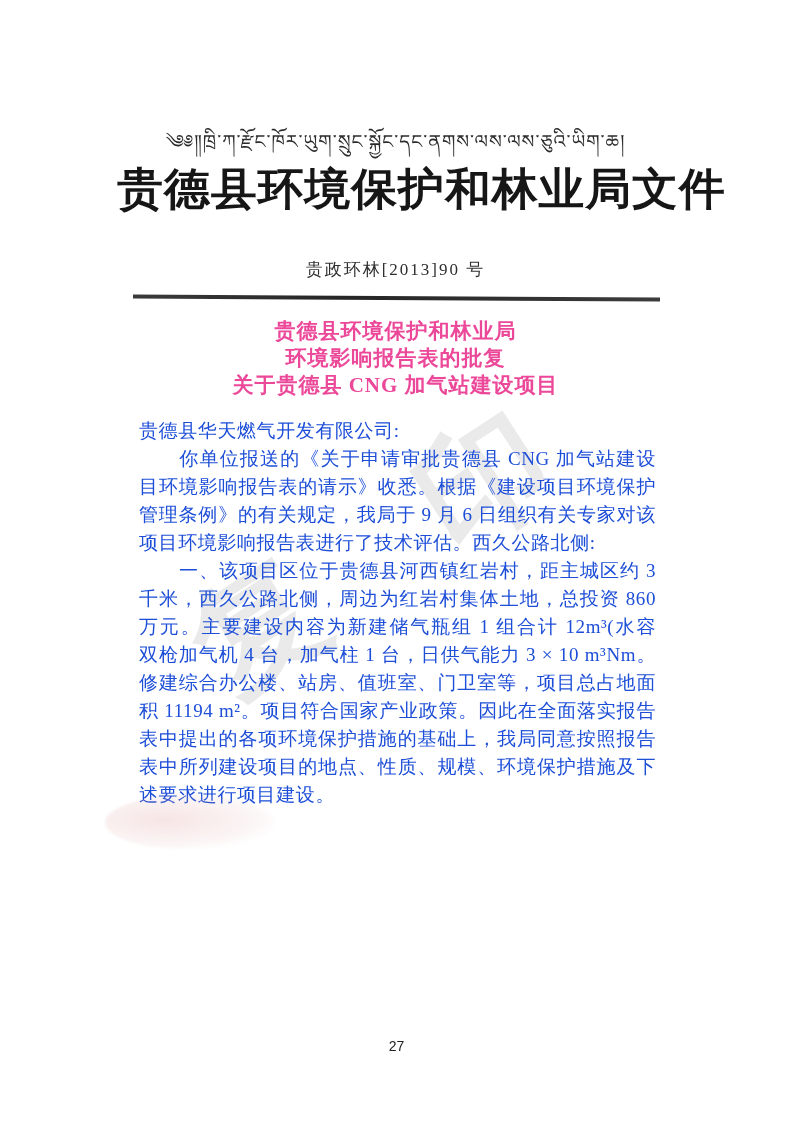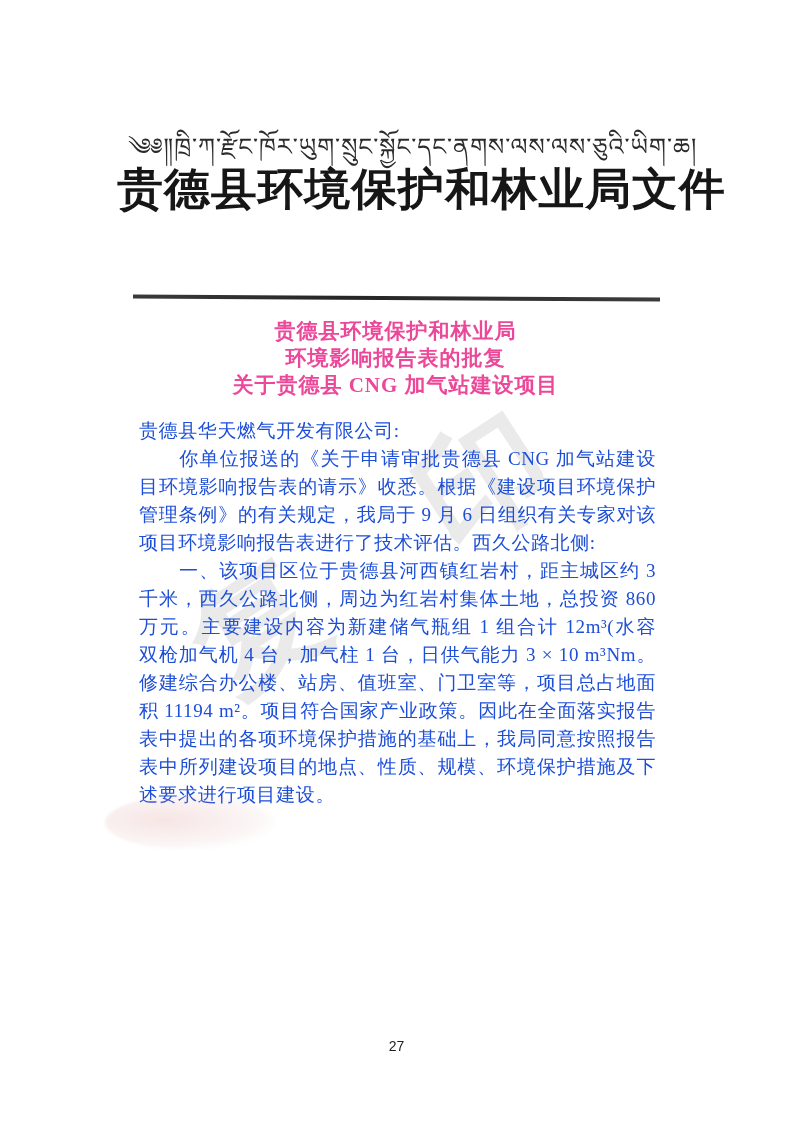--- a/index.html
+++ b/index.html
@@ -36,21 +36,21 @@
     left: 105px; top: 795px;
     width: 170px; height: 55px;
     background: radial-gradient(ellipse at 35% 45%, rgba(225,160,160,0.28), rgba(225,170,170,0.10) 60%, rgba(255,255,255,0) 75%);
     border-radius: 50%;
     filter: blur(1px);
   }
   .tibetan {
     position: absolute;
     left: 128px; top: 120px; width: 535px;
     text-align: center;
-    font-size: 24px;
+    font-size: 19px;
     color: #2b2b2b;
     letter-spacing: 1px;
     white-space: nowrap;
   }
   .agency-title {
     position: absolute;
     left: 128px; top: 160px; width: 535px;
     text-align: center;
     font-size: 44px;
     font-weight: 700;
@@ -109,20 +109,21 @@
 <body>
 
 <div class="page">
 
   <div class="watermark">复印</div>
 
   <div class="tibetan">༄༅༎ཁྲི་ཀ་རྫོང་ཁོར་ཡུག་སྲུང་སྐྱོང་དང་ནགས་ལས་ལས་ཅུའི་ཡིག་ཆ།</div>
 
   <div class="agency-title">贵德县环境保护和林业局文件</div>
 
+  <div class="doc-number">贵政环林[2013]90 号</div>
 
   <div class="rule"></div>
 
   <div class="subject">
     <div class="subject-line">贵德县环境保护和林业局</div>
     <div class="subject-line">环境影响报告表的批复</div>
     <div class="subject-line">关于贵德县 CNG 加气站建设项目</div>
   </div>
 
   <div class="body-text">

